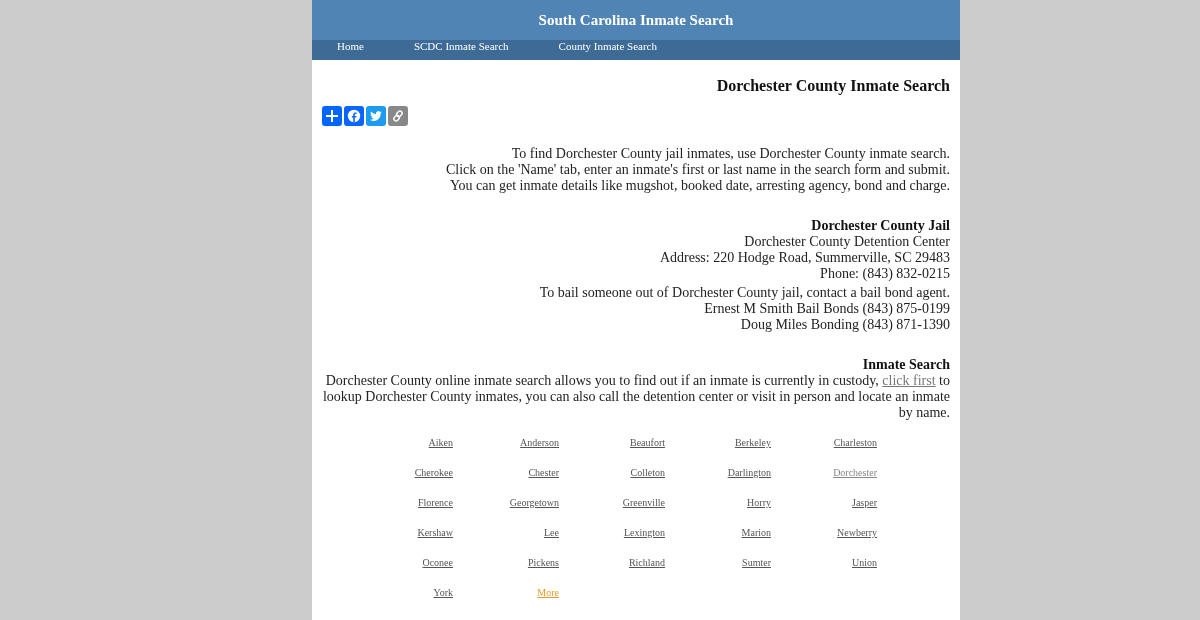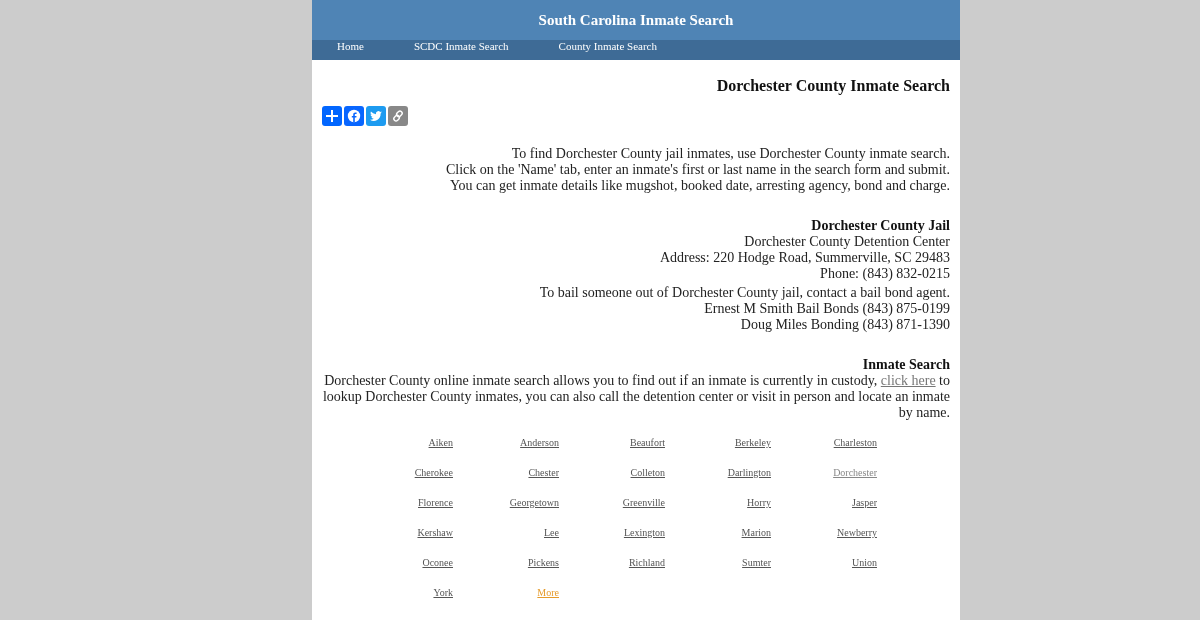--- a/index.html
+++ b/index.html
@@ -179,21 +179,21 @@
     </div>
 
     <div class="block">
       <div class="line">To bail someone out of Dorchester County jail, contact a bail bond agent.</div>
       <div class="line">Ernest M Smith Bail Bonds (843) 875-0199</div>
       <div class="line">Doug Miles Bonding (843) 871-1390</div>
     </div>
 
     <div class="block">
       <div class="line bold">Inmate Search</div>
-      <p><span>Dorchester County online inmate search allows you to find out if an inmate is currently in custody, </span><a href="#" class="link-gray">click here</a><span> to lookup Dorchester County inmates, you can also call the detention center or visit in person and locate an inmate by name.</span></p>
+      <p><span>Dorchester County online inmate search allows you to find out if an inmate is currently in custody, </span><a href="#" class="link-gray">click first</a><span> to lookup Dorchester County inmates, you can also call the detention center or visit in person and locate an inmate by name.</span></p>
     </div>
 
 
     <div class="county-grid">
       <a href="#">Aiken</a>
       <a href="#">Anderson</a>
       <a href="#">Beaufort</a>
       <a href="#">Berkeley</a>
       <a href="#">Charleston</a>
       <a href="#">Cherokee</a>

